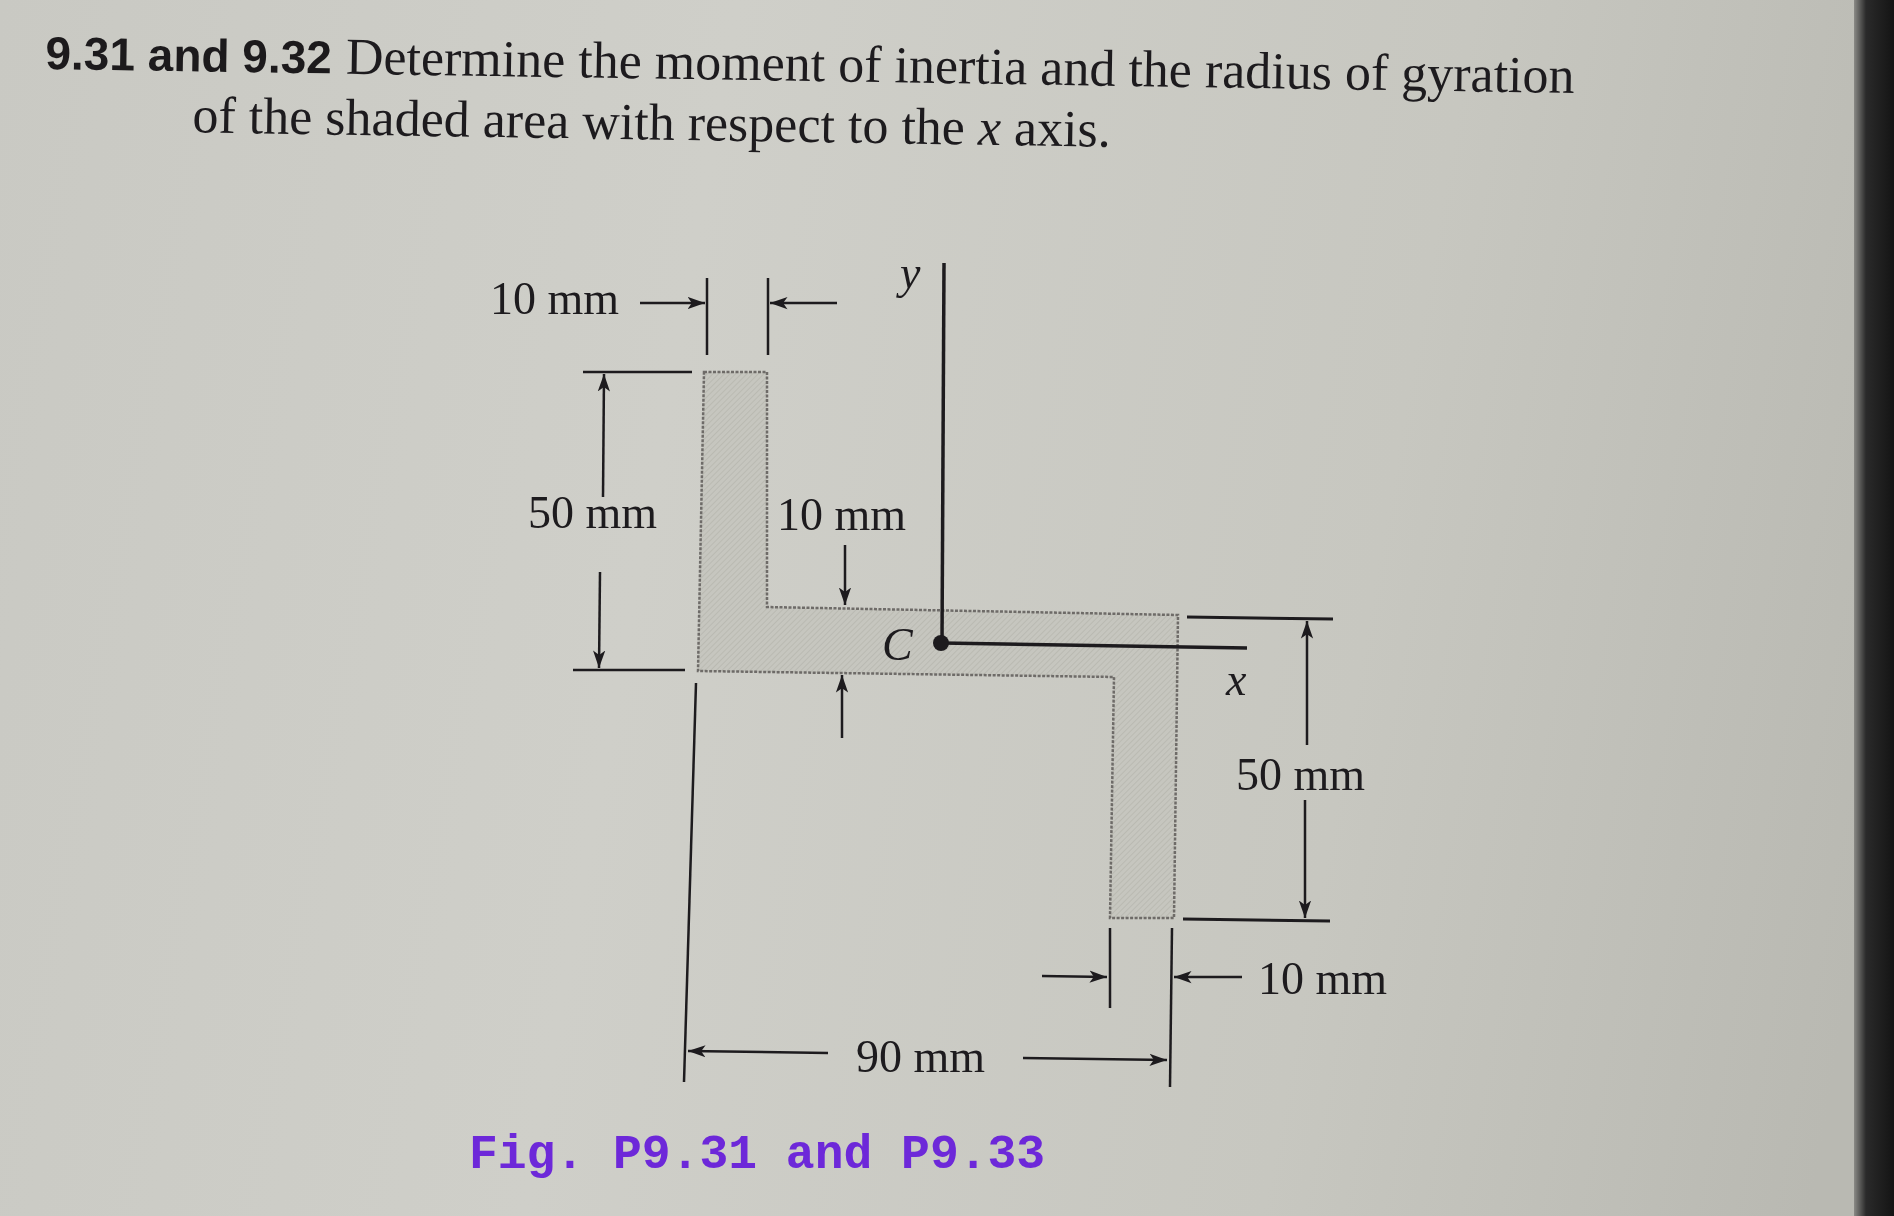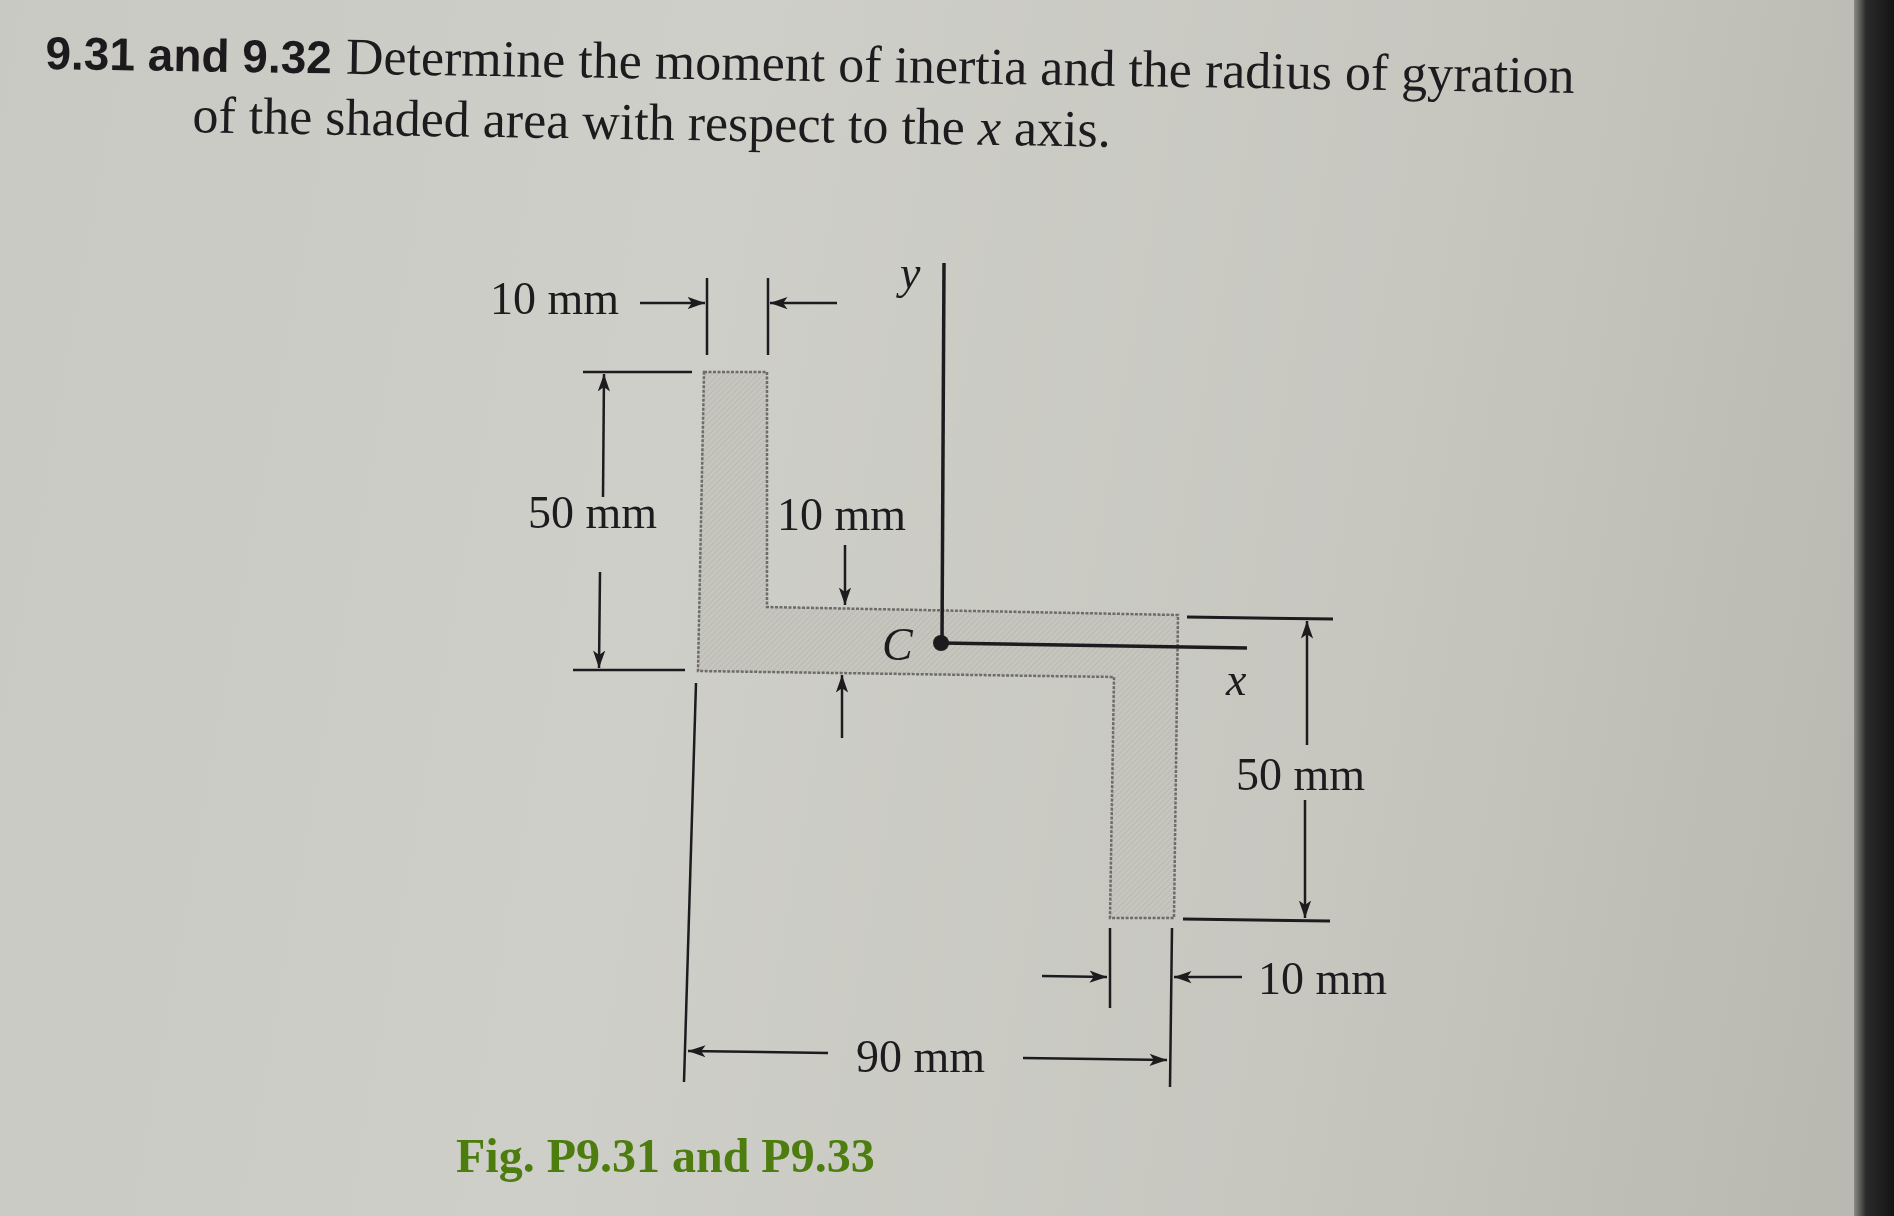--- a/index.html
+++ b/index.html
@@ -20,23 +20,23 @@
   .problem-num {
     font-family: "Liberation Sans", sans-serif; font-weight: bold;
     font-size: 46px; color: #1c1a1c; margin-right: 14px;
   }
   .problem-line2 { font-size: 52px; line-height: 60px; padding-left: 148px; white-space: nowrap; }
   .italic { font-style: italic; }
   svg.figure { position: absolute; left: 0; top: 0; }
   .dim-text { font-family: "Liberation Serif", serif; font-size: 46px; fill: #1d1b1e; }
   .axis-label { font-family: "Liberation Serif", serif; font-style: italic; font-size: 46px; fill: #1d1b1e; }
   .caption {
-    position: absolute; left: 456px; top: 1128px;
-    font-family: Liberation Serif, serif; font-weight: bold;
-    font-size: 48px; color: #4d7c0f; white-space: nowrap;
+    position: absolute; left: 469px; top: 1128px;
+    font-family: Liberation Mono, monospace; font-weight: bold;
+    font-size: 48px; color: #6d28d9; white-space: nowrap;
   }
 </style>
 </head>
 <body>
 
 <div class="page-edge"></div>
 
 <div class="problem">
   <div class="problem-line1">
     <span class="problem-num">9.31 and 9.32</span><span>Determine the moment of inertia and the radius of gyration</span>

